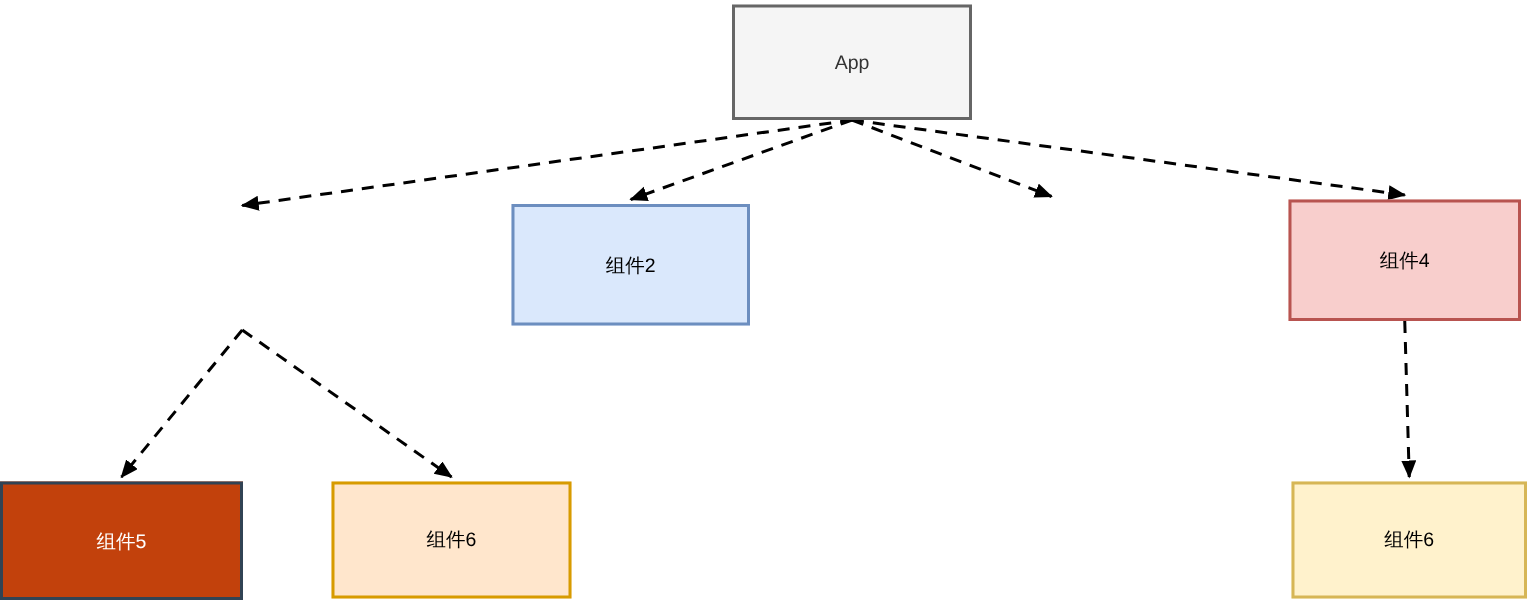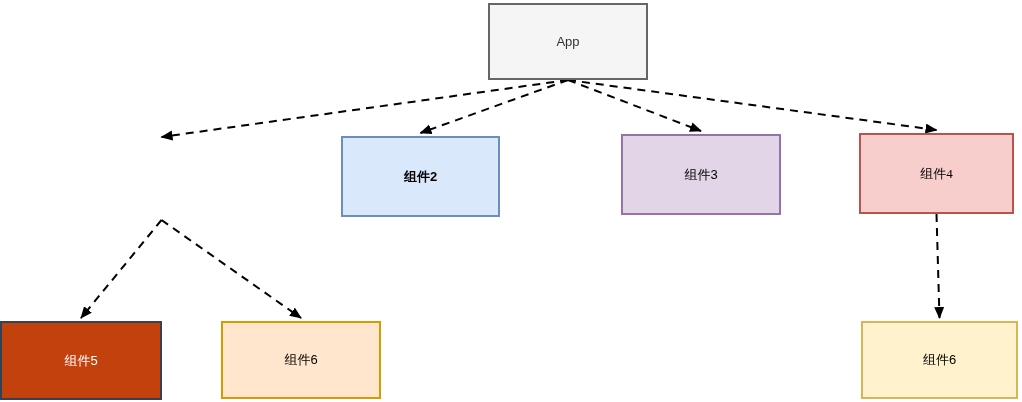--- a/index.html
+++ b/index.html
@@ -63,29 +63,26 @@
       <line x1="161.5" y1="220" x2="81" y2="318" marker-end="url(#arrow)"></line>
       <line x1="161.5" y1="220" x2="301" y2="318" marker-end="url(#arrow)"></line>
       <line x1="936.5" y1="214" x2="939.5" y2="318" marker-end="url(#arrow)"></line>
     </svg>
 
   <div class="node" style="left: 488px; top: 3px; width: 160px; height: 77px; background: rgb(245, 245, 245); border-color: rgb(102, 102, 102); color: rgb(51, 51, 51);">
     <span class="label">App</span>
   </div>
 
 
-  <div class="node" style="left: 341px; top: 136px; width: 159px; height: 81px; background: rgb(218, 232, 252); border-color: rgb(108, 142, 191); color: rgb(0, 0, 0); font-weight: bold;">
+  <div class="node" style="left: 341px; top: 136px; width: 159px; height: 81px; background: rgb(218, 232, 252); border-color: rgb(108, 142, 191); color: rgb(0, 0, 0);">
     <span class="label">组件2</span>
   </div>
 
-  <div class="node" style="left: 621px; top: 134px; width: 160px; height: 81px; background: rgb(225, 213, 231); border-color: rgb(150, 115, 166); color: rgb(0, 0, 0);">
-    <span class="label">组件3</span>
-  </div>
 
-  <div class="node" style="left: 859px; top: 133px; width: 155px; height: 81px; background: rgb(248, 206, 204); border-color: rgb(184, 84, 80); color: rgb(0, 0, 0); font-family: Liberation Serif, serif;">
+  <div class="node" style="left: 859px; top: 133px; width: 155px; height: 81px; background: rgb(248, 206, 204); border-color: rgb(184, 84, 80); color: rgb(0, 0, 0);">
     <span class="label">组件4</span>
   </div>
 
   <div class="node" style="left: 0px; top: 321px; width: 162px; height: 79px; background: #c2410c; border-color: rgb(49, 67, 84); color: rgb(255, 255, 255);">
     <span class="label">组件5</span>
   </div>
 
   <div class="node" style="left: 221px; top: 321px; width: 160px; height: 78px; background: rgb(255, 230, 204); border-color: rgb(215, 155, 0); color: rgb(0, 0, 0);">
     <span class="label">组件6</span>
   </div>

